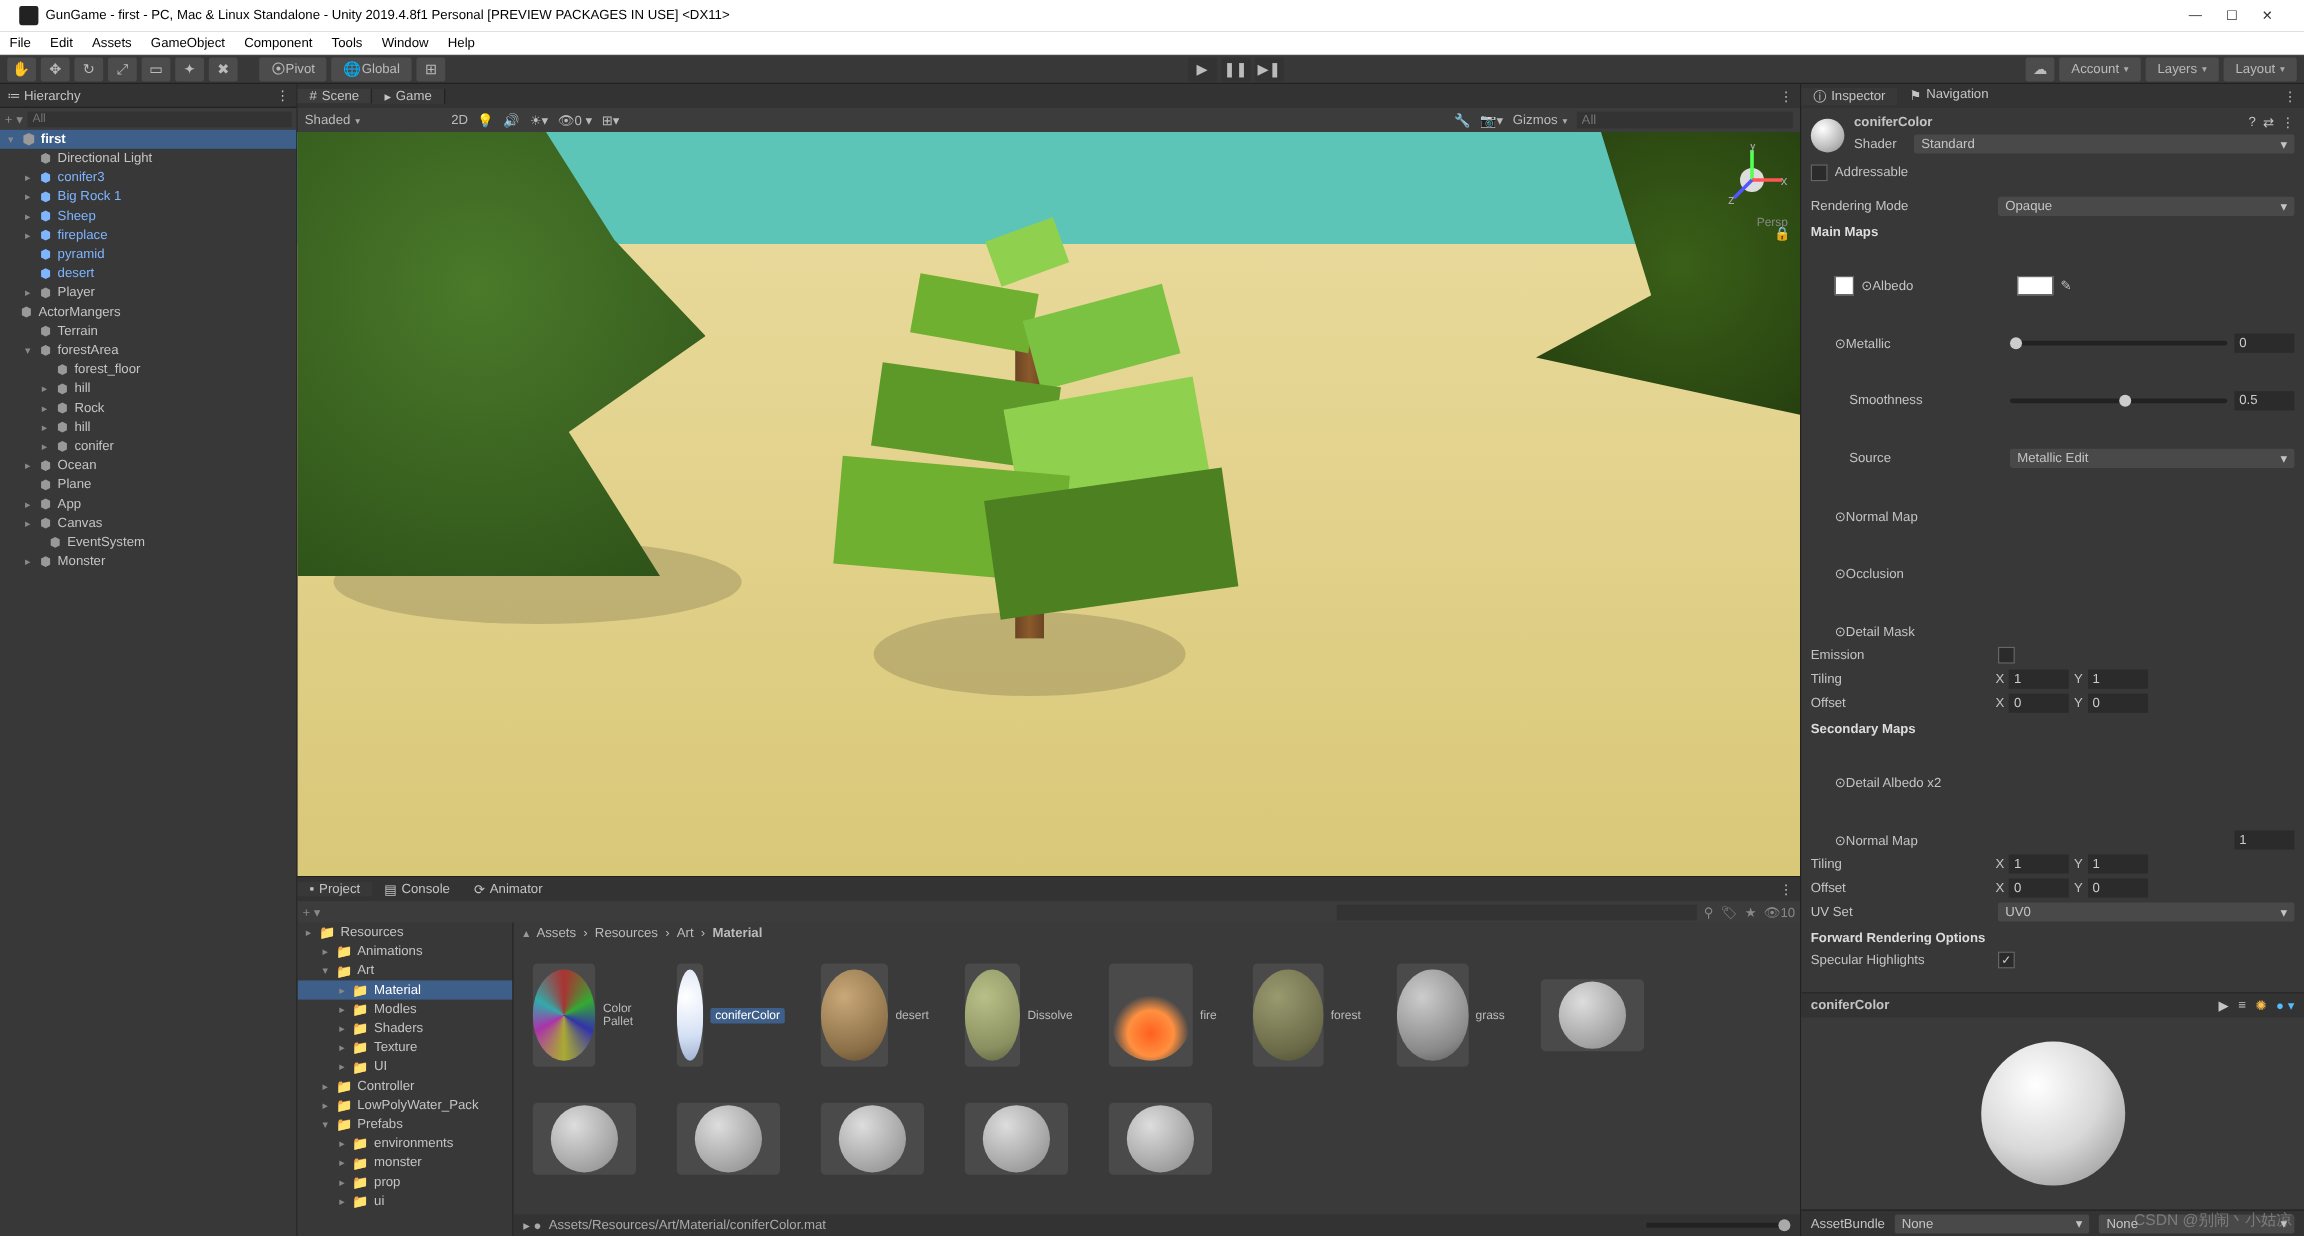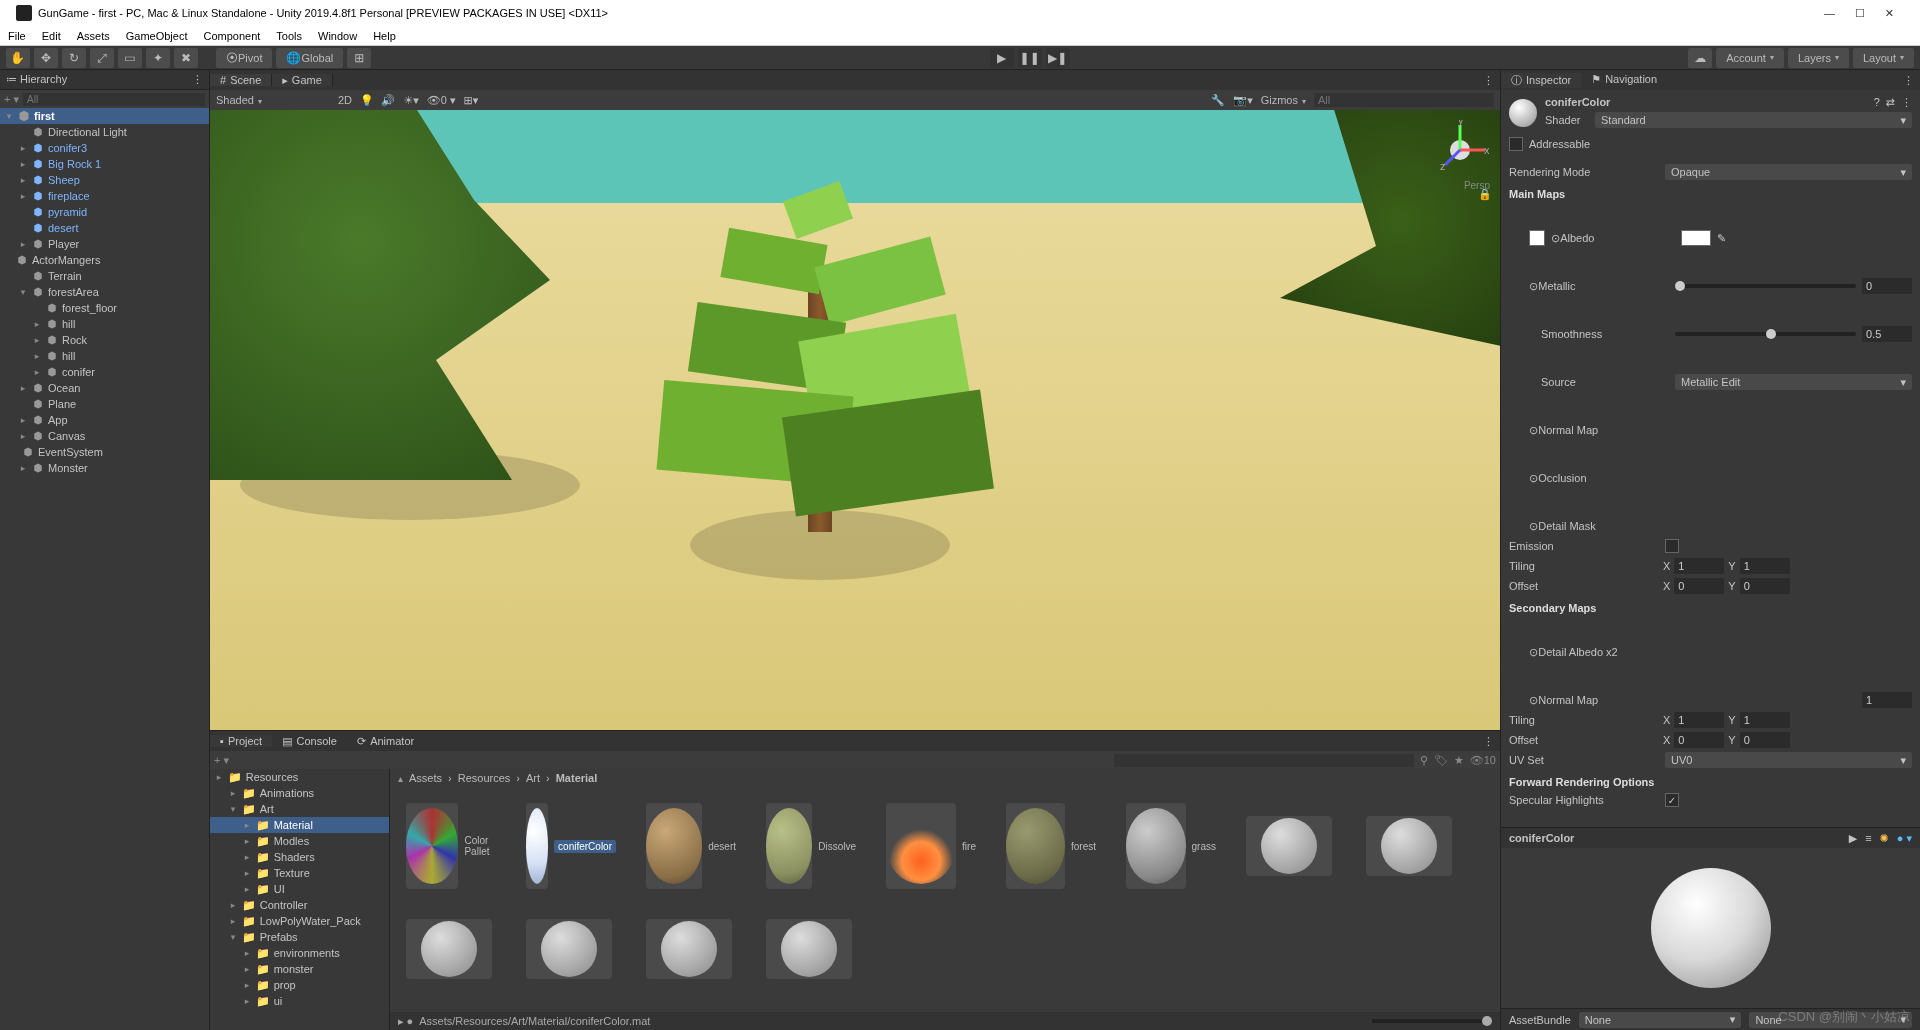--- a/index.html
+++ b/index.html
@@ -8,21 +8,21 @@
 .titlebar .left { display:flex; align-items:center; gap:6px; }
 .titlebar .logo { width:16px; height:16px; background:#222; border-radius:2px; }
 .win-btns { display:flex; gap:20px; padding:0 10px; font-size:14px; color:#333; }
 .menubar { height:20px; background:#fff; color:#000; display:flex; align-items:center; padding:0 8px; gap:16px; border-bottom:1px solid #ccc; }
 .toolbar { height:24px; background:#383838; display:flex; align-items:center; padding:0 6px; justify-content:space-between; border-bottom:1px solid #222; }
 .tb-left, .tb-right, .tb-center { display:flex; align-items:center; gap:4px; }
 .tool-btn { width:24px; height:20px; background:#4c4c4c; border-radius:2px; display:flex; align-items:center; justify-content:center; color:#bbb; font-size:12px; }
 .tool-btn.wide { width:auto; padding:0 10px; }
 .tool-btn.dark { background:#333; }
 .main { display:flex; height:calc(100% - 70px); }
-.hierarchy { width:210px; background:#383838; border-right:1px solid #222; display:flex; flex-direction:column; }
+.hierarchy { width:248px; background:#383838; border-right:1px solid #222; display:flex; flex-direction:column; }
 .panel-tab { height:20px; background:#333; display:flex; align-items:center; padding:0 6px; gap:6px; border-bottom:1px solid #222; justify-content:space-between;}
 .search-row { height:18px; background:#3c3c3c; display:flex; align-items:center; padding:0 4px; gap:4px; font-size:10px; color:#888;}
 .search-row input { background:#333; border:none; color:#aaa; flex:1; outline:none; font-size:10px; padding:1px 4px;}
 .tree { overflow:auto; flex:1; }
 .tree-item { height:16px; display:flex; align-items:center; gap:4px; padding-left:4px; cursor:default; }
 .tree-item.sel { background:#3e5f8a; color:#fff; }
 .tree-item.blue { color:#7fb5ff; }
 .arrow { width:10px; text-align:center; color:#888; font-size:9px; }
 .cube { width:12px; height:12px; color:#888; }
 .center { flex:1; display:flex; flex-direction:column; }
@@ -295,21 +295,21 @@
           </svg>
           <span>App</span>
         </div>
         <div class="tree-item" style="padding-left: 18px;">
           <span class="arrow">▸</span>
           <svg class="cube" viewBox="0 0 16 16">
             <path fill="#999" d="M8 2l5 2.5v7L8 14l-5-2.5v-7z"></path>
           </svg>
           <span>Canvas</span>
         </div>
-        <div class="tree-item" style="padding-left: 8px;">
+        <div class="tree-item" style="padding-left: 26px;">
           <span class="arrow"></span>
           <svg class="cube" viewBox="0 0 16 16">
             <path fill="#999" d="M8 2l5 2.5v7L8 14l-5-2.5v-7z"></path>
           </svg>
           <span>EventSystem</span>
         </div>
         <div class="tree-item" style="padding-left: 18px;">
           <span class="arrow">▸</span>
           <svg class="cube" viewBox="0 0 16 16">
             <path fill="#999" d="M8 2l5 2.5v7L8 14l-5-2.5v-7z"></path>

